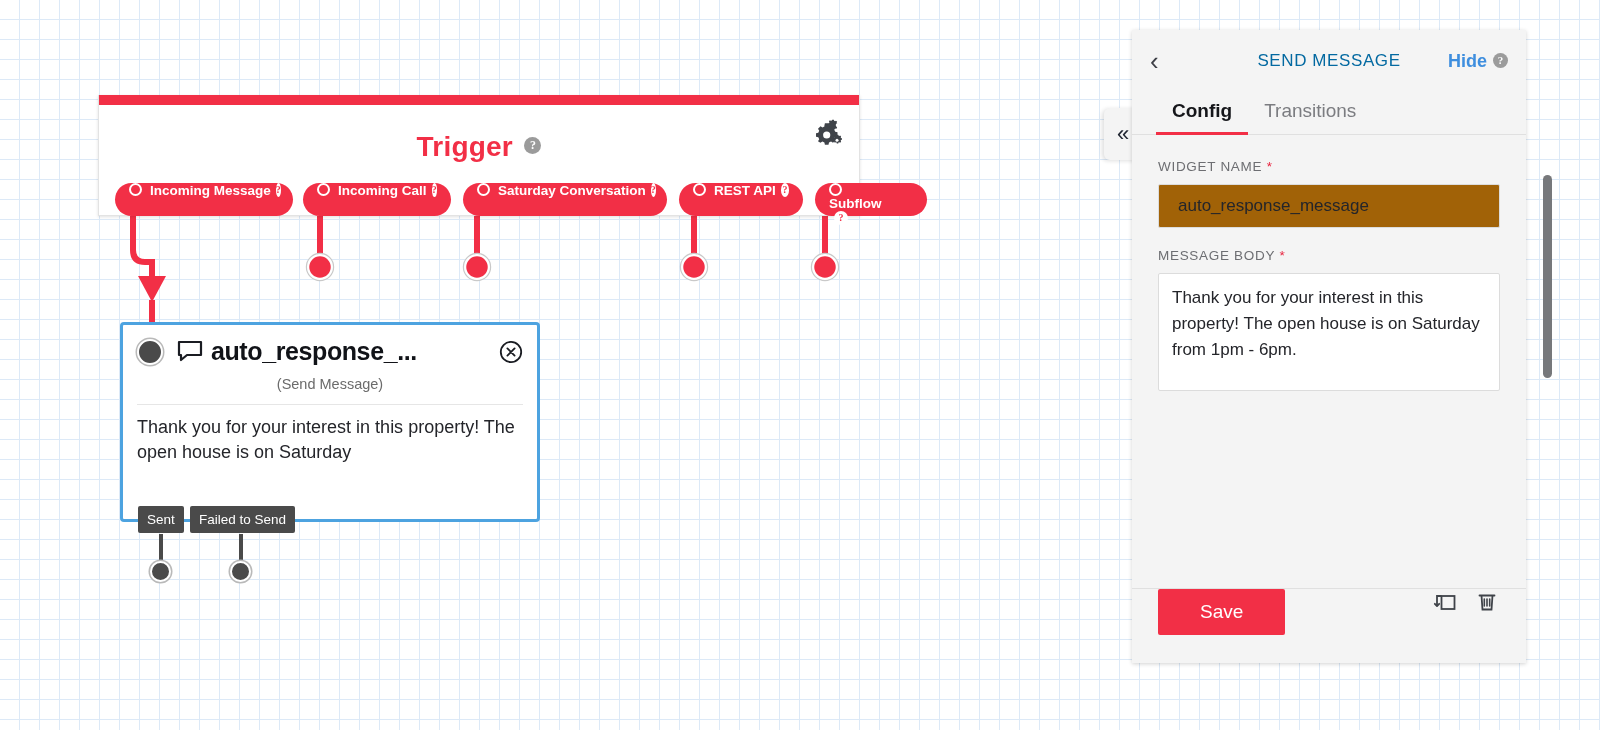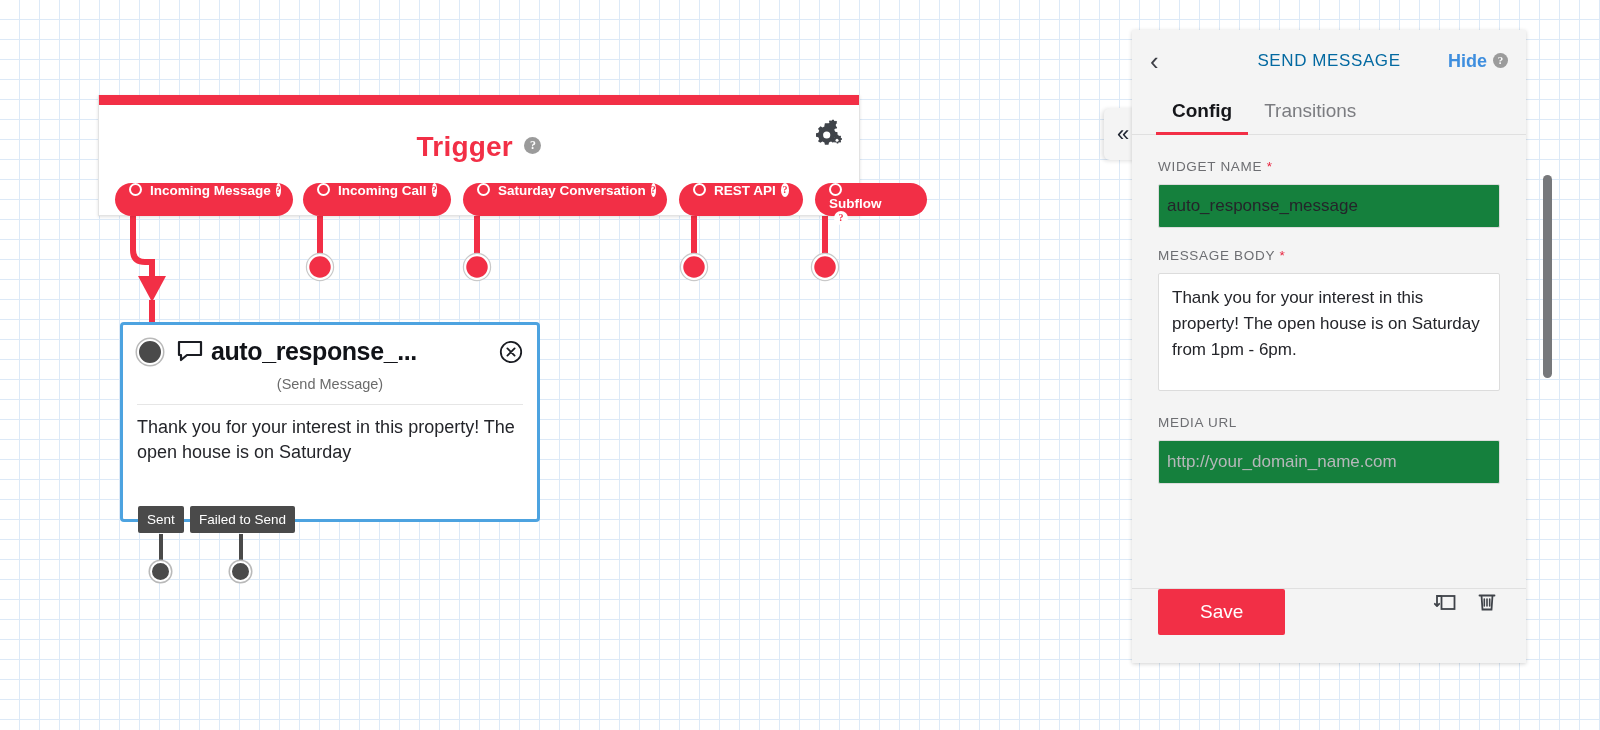--- a/index.html
+++ b/index.html
@@ -299,24 +299,24 @@
   .field-label {
     font-size: 13.5px;
     color: #6d6e72;
     letter-spacing: .7px;
     margin-bottom: 10px;
   }
   .req-star { color: #e8233e; }
   .text-input {
     width: 100%;
     box-sizing: border-box;
-    background: #15803d;
+    background: #a16207;
     border: 1px solid #dcdcdc;
     border-radius: 2px;
-    padding: 11px 8px;
+    padding: 11px 19px;
     font-size: 17px;
     color: #24252a;
     font-family: "Liberation Sans", sans-serif;
     outline: none;
   }
   .text-input::placeholder { color: #b6b7ba; }
   .text-area {
     width: 100%;
     height: 118px;
     box-sizing: border-box;
@@ -521,26 +521,20 @@
       </div>
 
       <div class="field-block">
         <div class="field-label">
           <span>MESSAGE BODY</span>
           <span class="req-star">*</span>
         </div>
         <textarea class="text-area" style="">Thank you for your interest in this property! The open house is on Saturday from 1pm - 6pm.</textarea>
       </div>
 
-      <div class="field-block">
-        <div class="field-label">
-          <span>MEDIA URL</span>
-        </div>
-        <input class="text-input" type="text" placeholder="http://your_domain_name.com" style="">
-      </div>
 
     </div>
 
     <div class="panel-footer">
       <button class="save-btn">Save</button>
       <div class="footer-icons">
         <span class="ic">
           <svg width="26" height="26" viewBox="0 0 26 26">
             <rect x="9.5" y="7" width="13" height="13" fill="none" stroke="#3f4349" stroke-width="1.8"></rect>
             <path d="M9.5 7H5v10" fill="none" stroke="#3f4349" stroke-width="1.8"></path>

